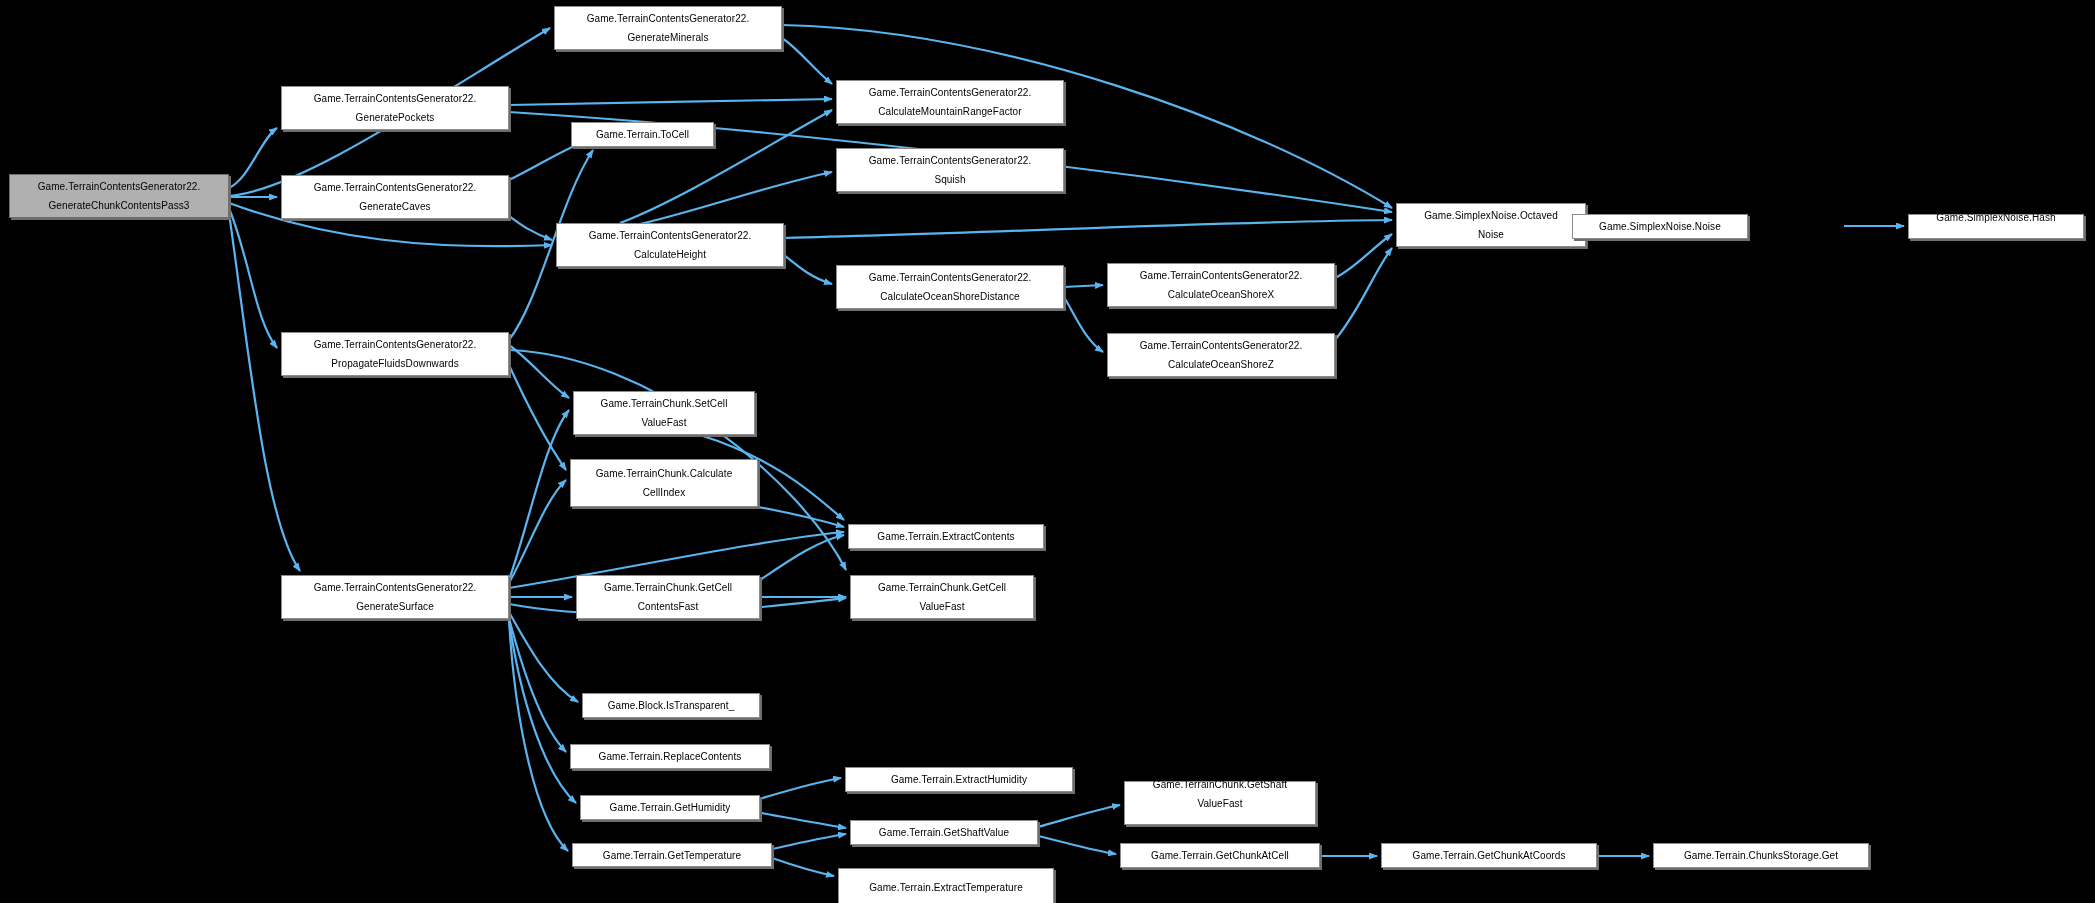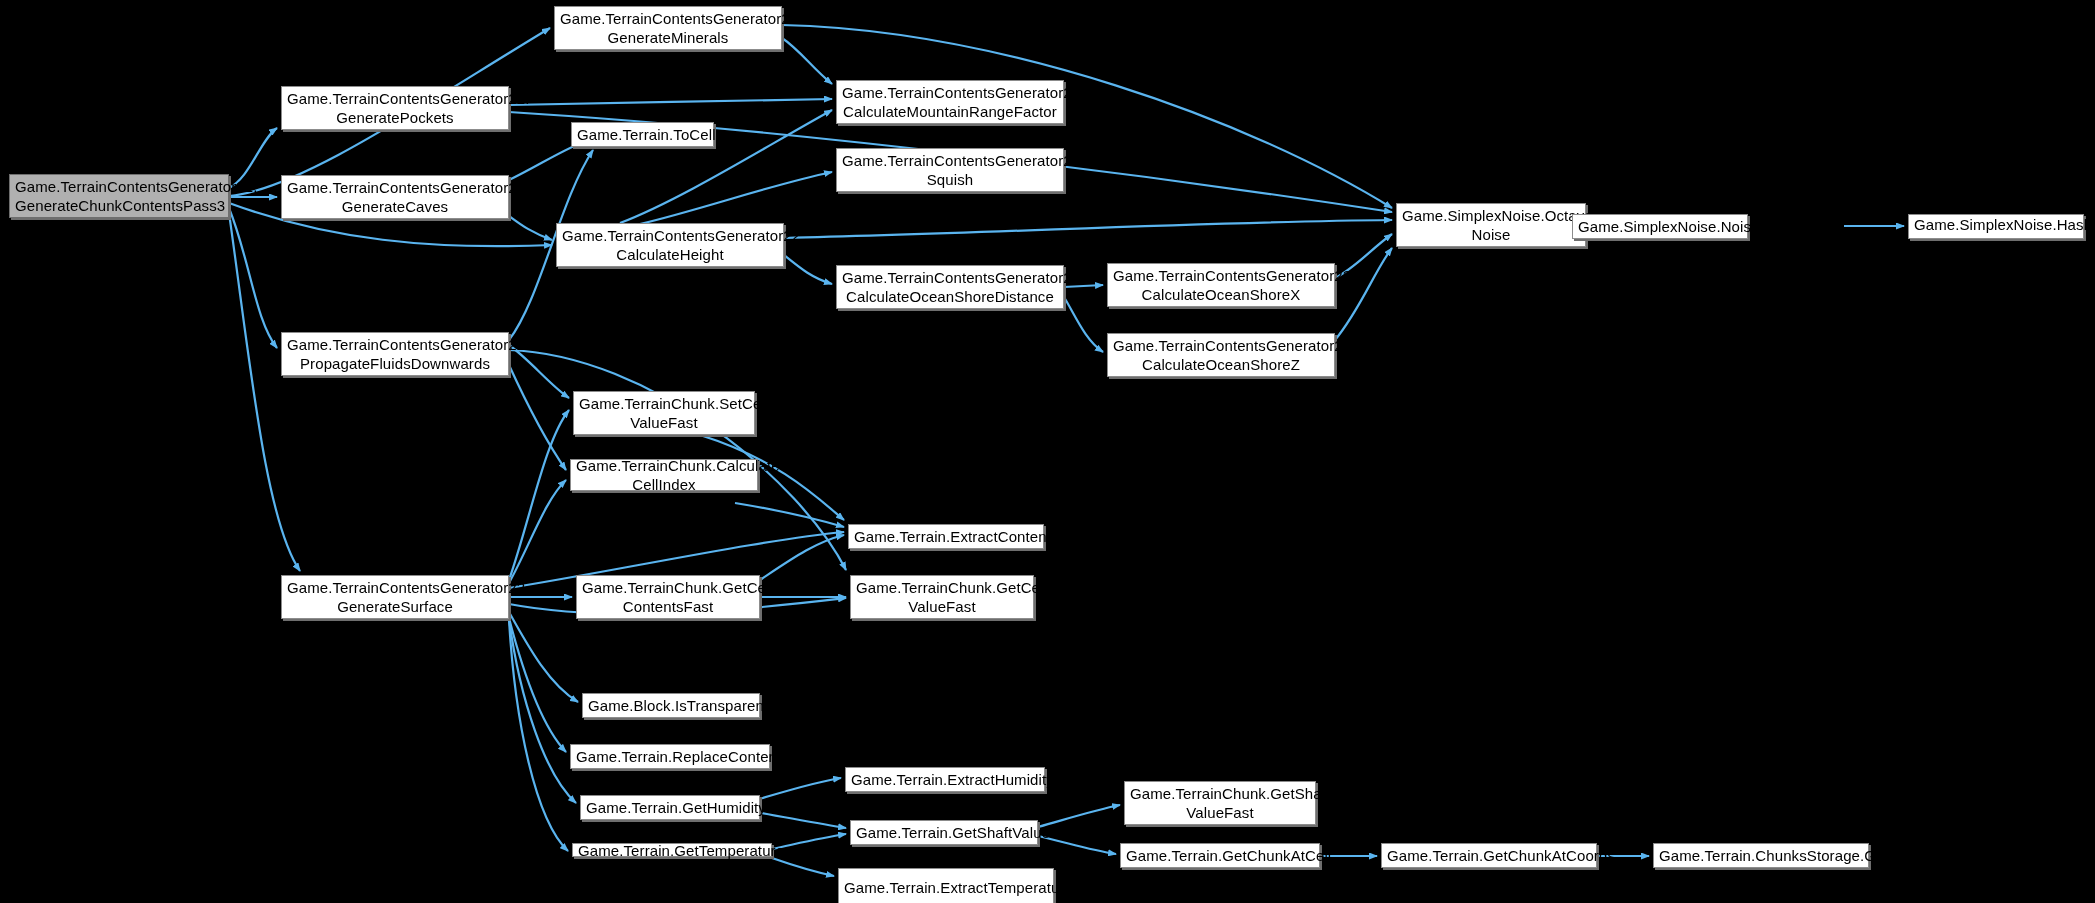--- a/index.html
+++ b/index.html
@@ -7,27 +7,27 @@
   body{font-family:"Liberation Sans", sans-serif;}
   #graph-root{position:relative;width:2095px;height:903px;background:#000;overflow:hidden;}
   svg.edges{position:absolute;left:0;top:0;width:2095px;height:903px;pointer-events:none;}
   .node{
     position:absolute;
     box-sizing:border-box;
     background:#fff;
     border:1px solid #8c8c8c;
     box-shadow:2px 2px 0 0 #6e6e6e;
     color:#000;
-    font-size:15px;
+    font-size:10px;
     line-height:19px;
     display:flex;
     align-items:center;
     justify-content:center;
     text-align:center;
-    padding:4px 5px;
+    padding:11px 5px;
     white-space:pre-line;
     letter-spacing:0.1px;
   }
   .node.root{
     background:#b0b0b0;
     border:1px solid #6e6e6e;
   }
   .node-label{display:block;width:100%;}
 </style>
 </head>
@@ -113,34 +113,34 @@
       <div class="node" style="left: 836px; top: 265px; width: 228px; height: 44px;"><span class="node-label">Game.TerrainContentsGenerator22.
 CalculateOceanShoreDistance</span></div>
       <div class="node" style="left: 1107px; top: 263px; width: 228px; height: 44px;"><span class="node-label">Game.TerrainContentsGenerator22.
 CalculateOceanShoreX</span></div>
       <div class="node" style="left: 1107px; top: 333px; width: 228px; height: 44px;"><span class="node-label">Game.TerrainContentsGenerator22.
 CalculateOceanShoreZ</span></div>
       <div class="node" style="left: 281px; top: 332px; width: 228px; height: 44px;"><span class="node-label">Game.TerrainContentsGenerator22.
 PropagateFluidsDownwards</span></div>
       <div class="node" style="left: 573px; top: 391px; width: 182px; height: 44px;"><span class="node-label">Game.TerrainChunk.SetCell
 ValueFast</span></div>
-      <div class="node" style="left: 570px; top: 459px; width: 188px; height: 32px;"><span class="node-label">Game.TerrainChunk.Calculate
+      <div class="node" style="left: 570px; top: 459px; width: 188px; height: 48px;"><span class="node-label">Game.TerrainChunk.Calculate
 CellIndex</span></div>
       <div class="node" style="left: 848px; top: 524px; width: 196px; height: 25px;"><span class="node-label">Game.Terrain.ExtractContents</span></div>
       <div class="node" style="left: 281px; top: 575px; width: 228px; height: 44px;"><span class="node-label">Game.TerrainContentsGenerator22.
 GenerateSurface</span></div>
       <div class="node" style="left: 576px; top: 575px; width: 184px; height: 44px;"><span class="node-label">Game.TerrainChunk.GetCell
 ContentsFast</span></div>
       <div class="node" style="left: 850px; top: 575px; width: 184px; height: 44px;"><span class="node-label">Game.TerrainChunk.GetCell
 ValueFast</span></div>
       <div class="node" style="left: 582px; top: 693px; width: 178px; height: 25px;"><span class="node-label">Game.Block.IsTransparent_</span></div>
       <div class="node" style="left: 570px; top: 744px; width: 200px; height: 25px;"><span class="node-label">Game.Terrain.ReplaceContents</span></div>
-      <div class="node" style="left: 845px; top: 767px; width: 200px; height: 25px;"><span class="node-label">Game.Terrain.ExtractHumidity</span></div>
+      <div class="node" style="left: 845px; top: 767px; width: 228px; height: 25px;"><span class="node-label">Game.Terrain.ExtractHumidity</span></div>
       <div class="node" style="left: 580px; top: 795px; width: 180px; height: 25px;"><span class="node-label">Game.Terrain.GetHumidity</span></div>
-      <div class="node" style="left: 1124px; top: 781px; width: 192px; height: 44px;"><span class="node-label">Game.TerrainChunk.GetShaft
+      <div class="node" style="left: 1124px; top: 781px; width: 192px; height: 44px; align-items: flex-end;"><span class="node-label">Game.TerrainChunk.GetShaft
 ValueFast</span></div>
       <div class="node" style="left: 850px; top: 820px; width: 188px; height: 25px;"><span class="node-label">Game.Terrain.GetShaftValue</span></div>
       <div class="node" style="left: 572px; top: 843px; width: 200px; height: 14px;"><span class="node-label">Game.Terrain.GetTemperature</span></div>
       <div class="node" style="left: 1120px; top: 843px; width: 200px; height: 25px;"><span class="node-label">Game.Terrain.GetChunkAtCell</span></div>
       <div class="node" style="left: 1381px; top: 843px; width: 216px; height: 25px;"><span class="node-label">Game.Terrain.GetChunkAtCoords</span></div>
       <div class="node" style="left: 838px; top: 868px; width: 216px; height: 38px;"><span class="node-label">Game.Terrain.ExtractTemperature</span></div>
       <div class="node" style="left: 1653px; top: 843px; width: 216px; height: 25px;"><span class="node-label">Game.Terrain.ChunksStorage.Get</span></div>
     </div>
 </div>
 

